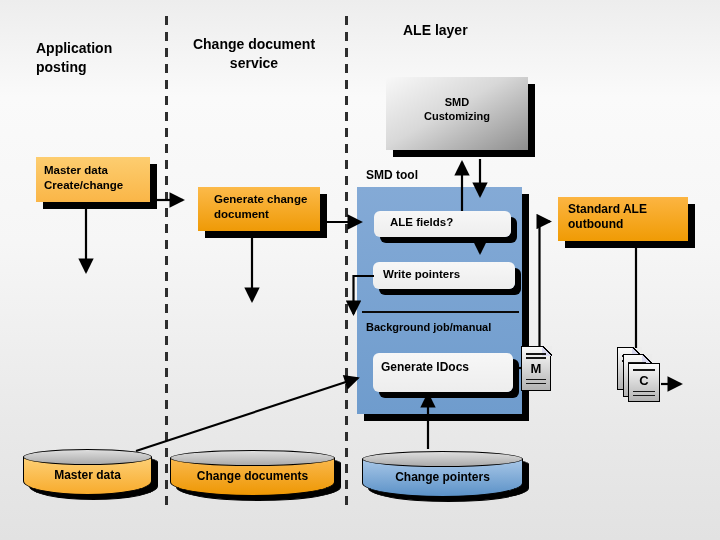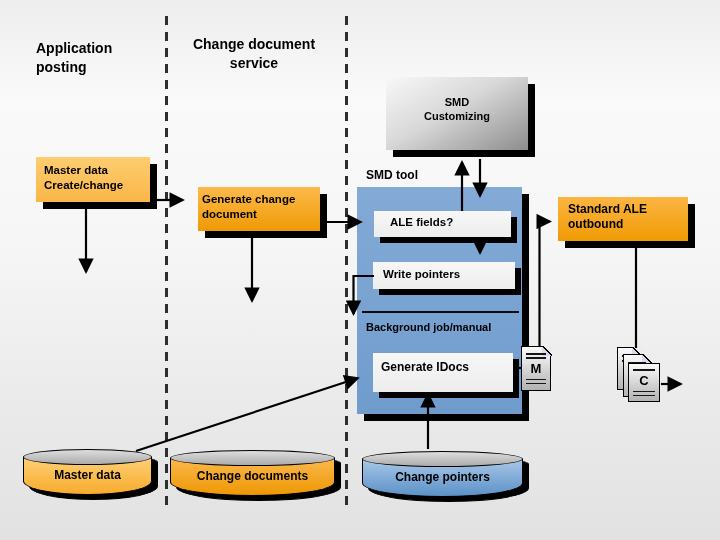--- a/index.html
+++ b/index.html
@@ -14,35 +14,35 @@
   #hdr-ale{left:403px;top:21px;width:200px;}
   .vdash{position:absolute;top:16px;height:492px;width:3px;
     background:repeating-linear-gradient(180deg,#2e2e2e 0 9px,rgba(0,0,0,0) 9px 16px);}
   #dash1{left:165px;} #dash2{left:345px;}
 
   .box{position:absolute;box-sizing:border-box;box-shadow:7px 7px 0 #000;
     font-weight:bold;font-size:11.5px;line-height:15px;}
   .box span{display:block;}
   #box-master{left:36px;top:157px;width:114px;height:45px;padding:6px 0 0 8px;
     background:linear-gradient(180deg,#fdcd70 0%,#fab647 100%);}
-  #box-gcd{left:198px;top:187px;width:122px;height:44px;padding:5px 0 0 4px;
+  #box-gcd{left:198px;top:187px;width:122px;height:44px;padding:5px 0 0 16px;
     background:linear-gradient(180deg,#fcba4a 0%,#ef9a06 100%);}
   #box-smd{left:386px;top:77px;width:142px;height:73px;text-align:center;padding-top:18px;
     font-size:11px;line-height:14px;
     background:linear-gradient(150deg,#f8f8f8 0%,#d8d8d8 45%,#8d8d8d 100%);}
   #box-sao{left:558px;top:197px;width:130px;height:44px;padding:5px 12px 0 10px;font-size:12px;
     background:linear-gradient(180deg,#fcb542 0%,#f09b04 100%);}
 
   #blue-panel{position:absolute;left:357px;top:187px;width:165px;height:227px;
     background:linear-gradient(180deg,#84aad6 0%,#6f9ccd 100%);box-shadow:7px 7px 0 #000;}
   .plabel{position:absolute;font-weight:bold;font-size:12px;}
   #lbl-smdtool{left:366px;top:168px;}
   #lbl-bgjob{left:366px;top:321px;font-size:11px;}
   .wbox{position:absolute;box-sizing:border-box;background:linear-gradient(180deg,#f7f7f7,#ededed);
-    box-shadow:6px 6px 0 #000;font-weight:bold;font-size:11.5px;}
+    box-shadow:6px 6px 0 #000;font-weight:bold;font-size:11.5px;border-radius:6px;}
   #box-alefields{left:374px;top:211px;width:137px;height:26px;padding:5px 0 0 16px;}
   #box-writeptr{left:373px;top:262px;width:142px;height:27px;padding:6px 0 0 10px;}
   #box-genidocs{left:373px;top:353px;width:140px;height:39px;padding:7px 0 0 8px;font-size:12px;}
   #sepline{position:absolute;left:362px;top:311px;width:157px;height:2px;background:#0b0b0b;}
 
   .cyl{position:absolute;filter:drop-shadow(6px 5px 0 #000);}
   .cyl .cbody{position:absolute;left:0;right:0;top:8px;bottom:0;border:1.5px solid #000;border-top:none;
     border-radius:0 0 50% 50% / 0 0 14px 14px;}
   .cyl .ctop{position:absolute;left:0;right:0;top:0;height:16px;border:1.5px solid #000;border-radius:50%;
     background:linear-gradient(180deg,#dedede 0%,#ababab 100%);box-sizing:border-box;}
@@ -71,20 +71,21 @@
 </head>
 <body>
 
 <div class="stage">
 
   <div class="vdash" id="dash1"></div>
   <div class="vdash" id="dash2"></div>
 
   <div class="hdr" id="hdr-app">Application posting</div>
   <div class="hdr" id="hdr-cds">Change document service</div>
+  <div class="hdr" id="hdr-ale">ALE layer</div>
 
   <div class="box z3" id="box-smd">
     <span>SMD</span>
     <span>Customizing</span>
   </div>
 
   <div class="plabel" id="lbl-smdtool">SMD tool</div>
 
   <div id="blue-panel" class="z2"></div>
 

